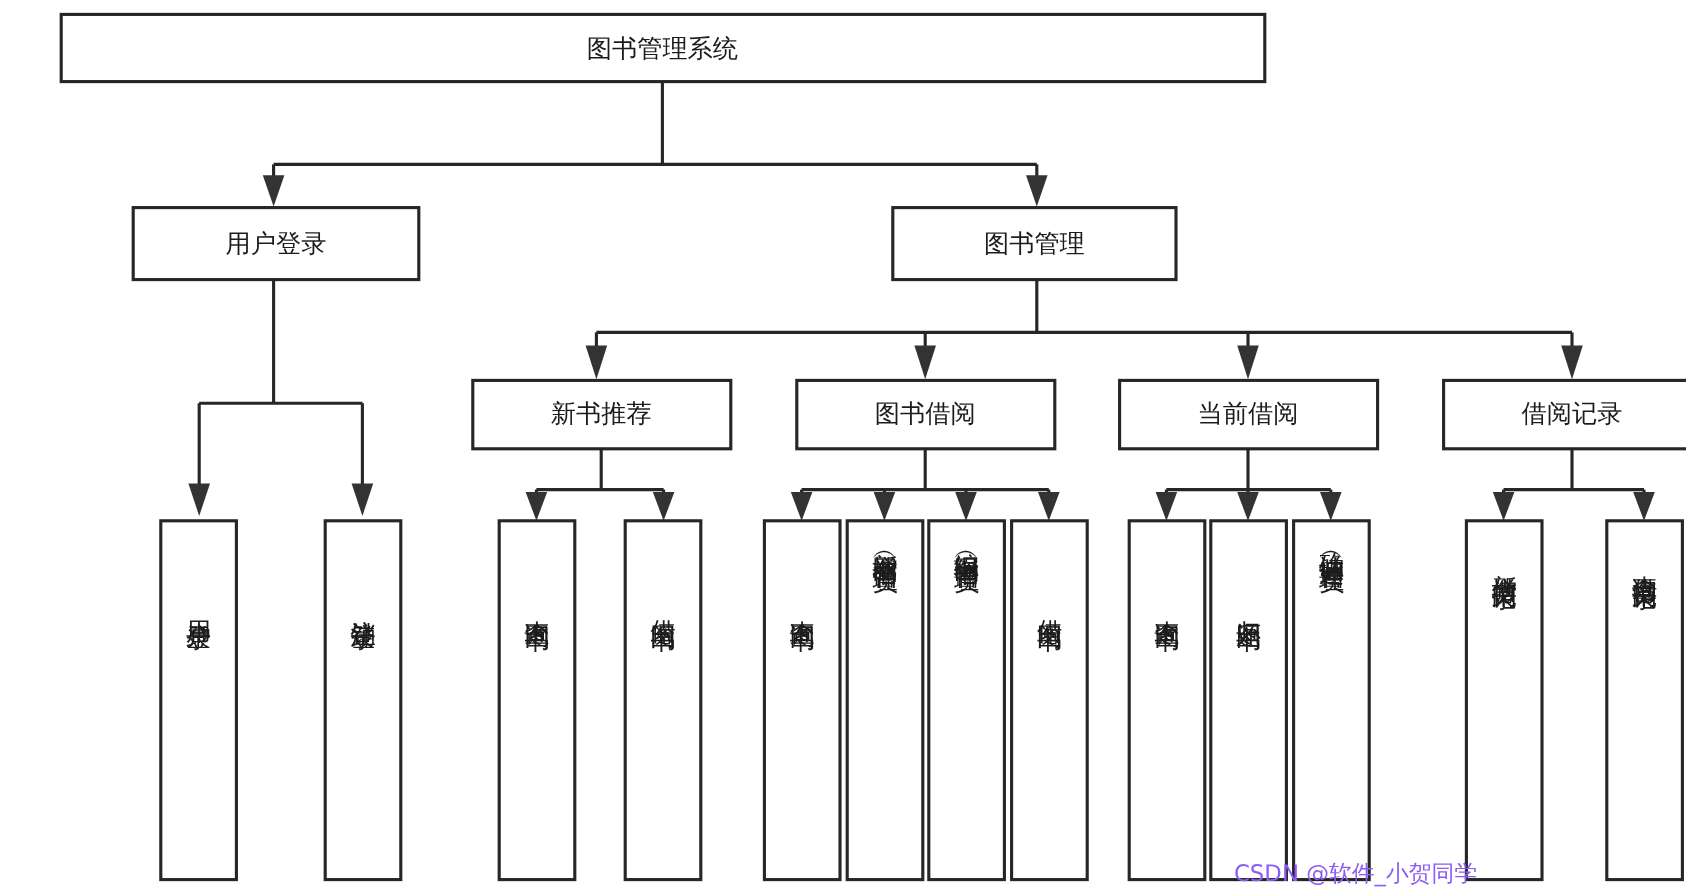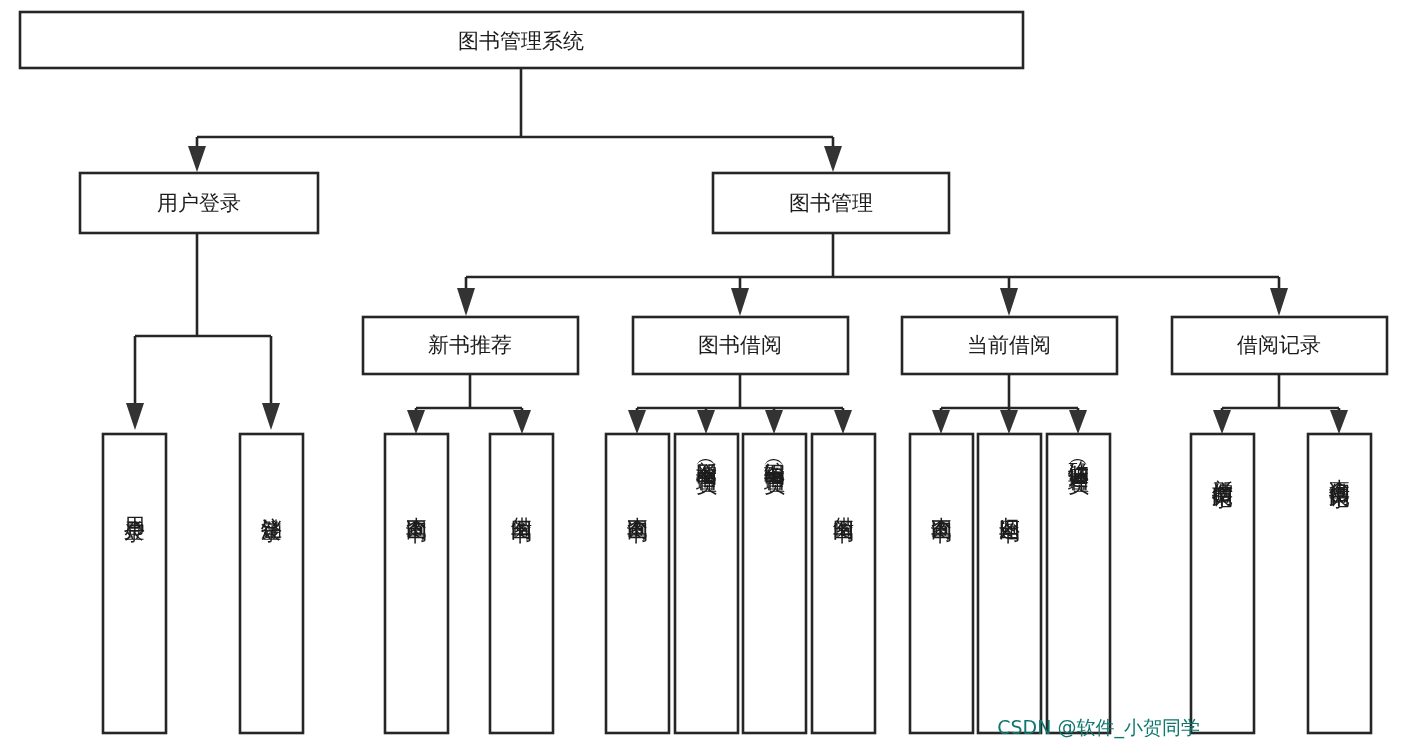--- a/index.html
+++ b/index.html
@@ -11,20 +11,21 @@
     width: 1405px;
     height: 747px;
     font-family: "DejaVu Sans", "Liberation Sans", sans-serif;
     overflow: hidden;
     position: relative;
   }
   #diagram-root {
     position: relative;
     width: 1212px;
     height: 747px;
+    margin-left: 31px;
   }
   svg#tree-svg {
     position: absolute;
     top: 0;
     left: 0;
     width: 1405px;
     height: 747px;
     display: block;
   }
   .node-box {
@@ -66,21 +67,21 @@
     letter-spacing: 2px;
     white-space: nowrap;
     text-align: left;
   }
   .watermark {
     position: absolute;
     right: 12px;
     bottom: 6px;
     font-family: "DejaVu Sans", "Liberation Sans", sans-serif;
     font-size: 19px;
-    color: #0f766e;
+    color: #8b5cf6;
     white-space: nowrap;
     pointer-events: none;
   }
 </style>
 </head>
 <body>
 
 <div id="diagram-root">
 
   <svg id="tree-svg" viewBox="0 0 1405 747">

